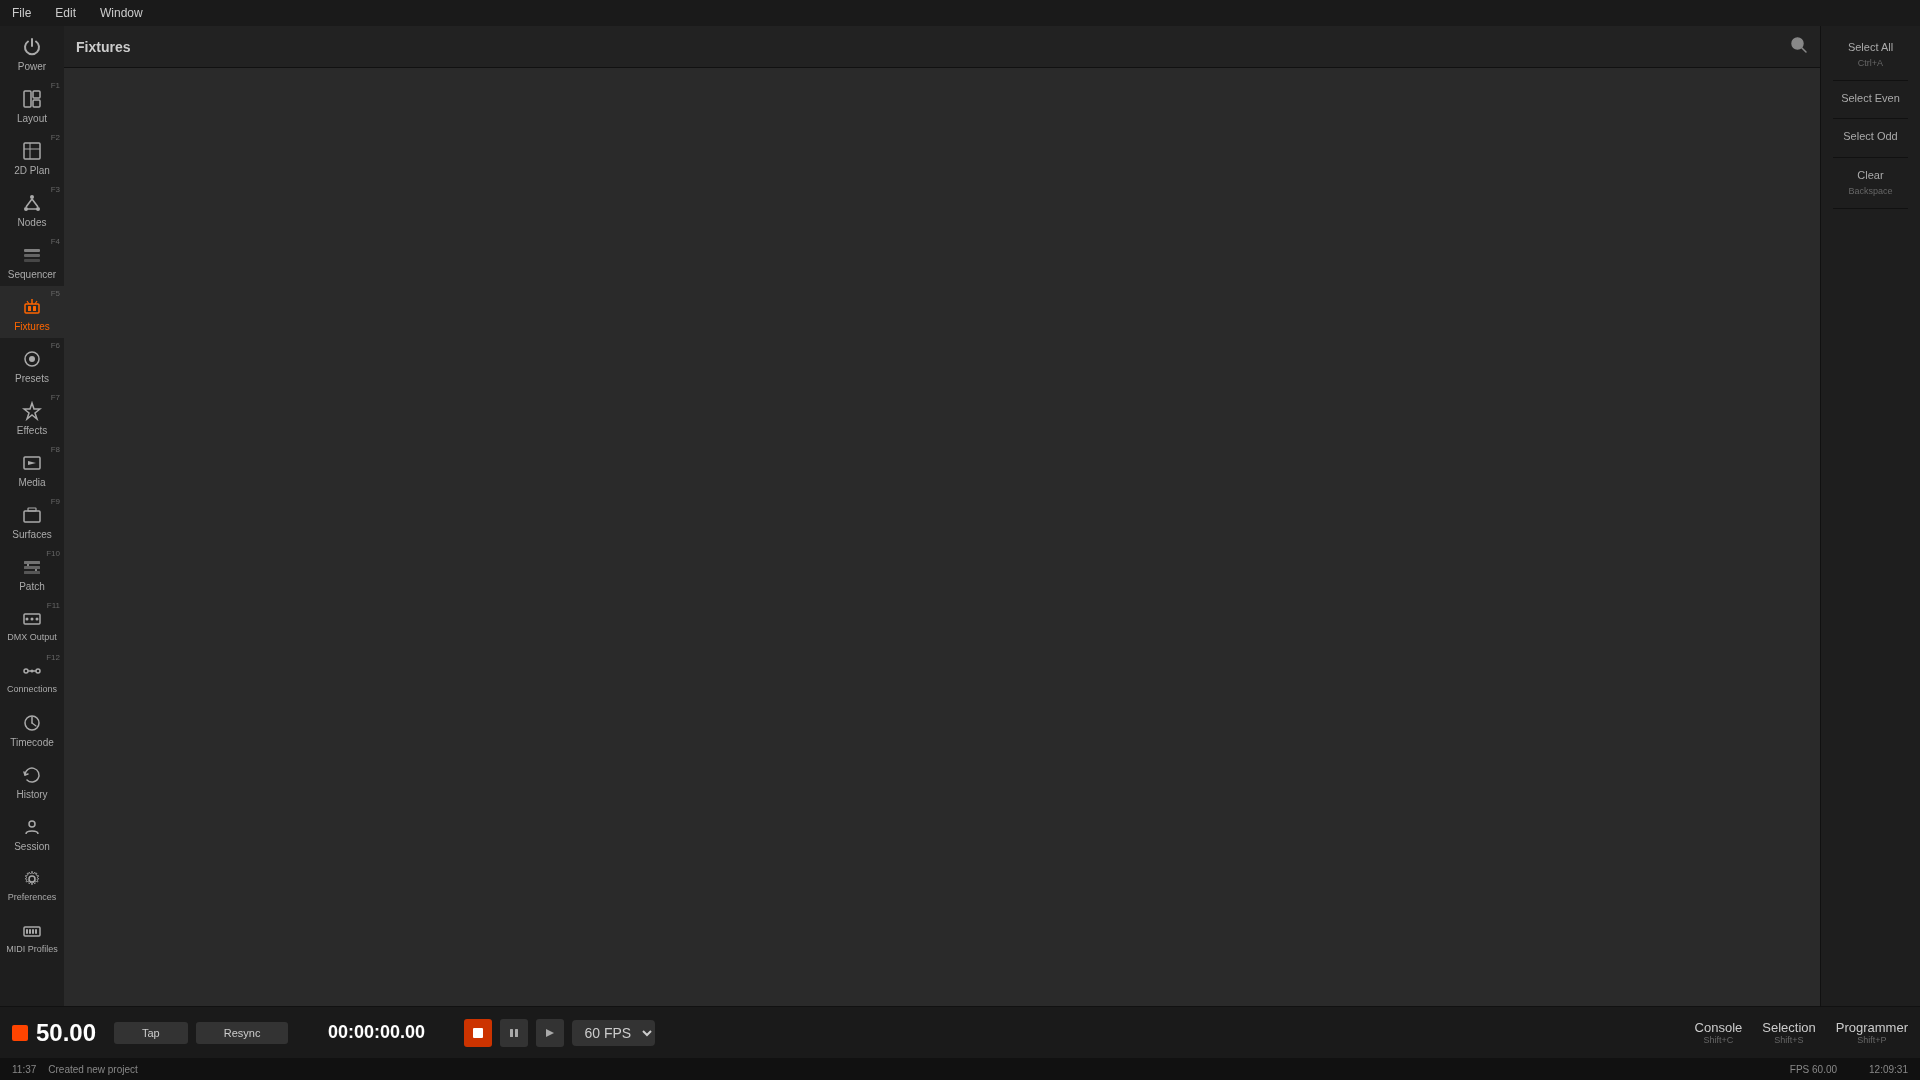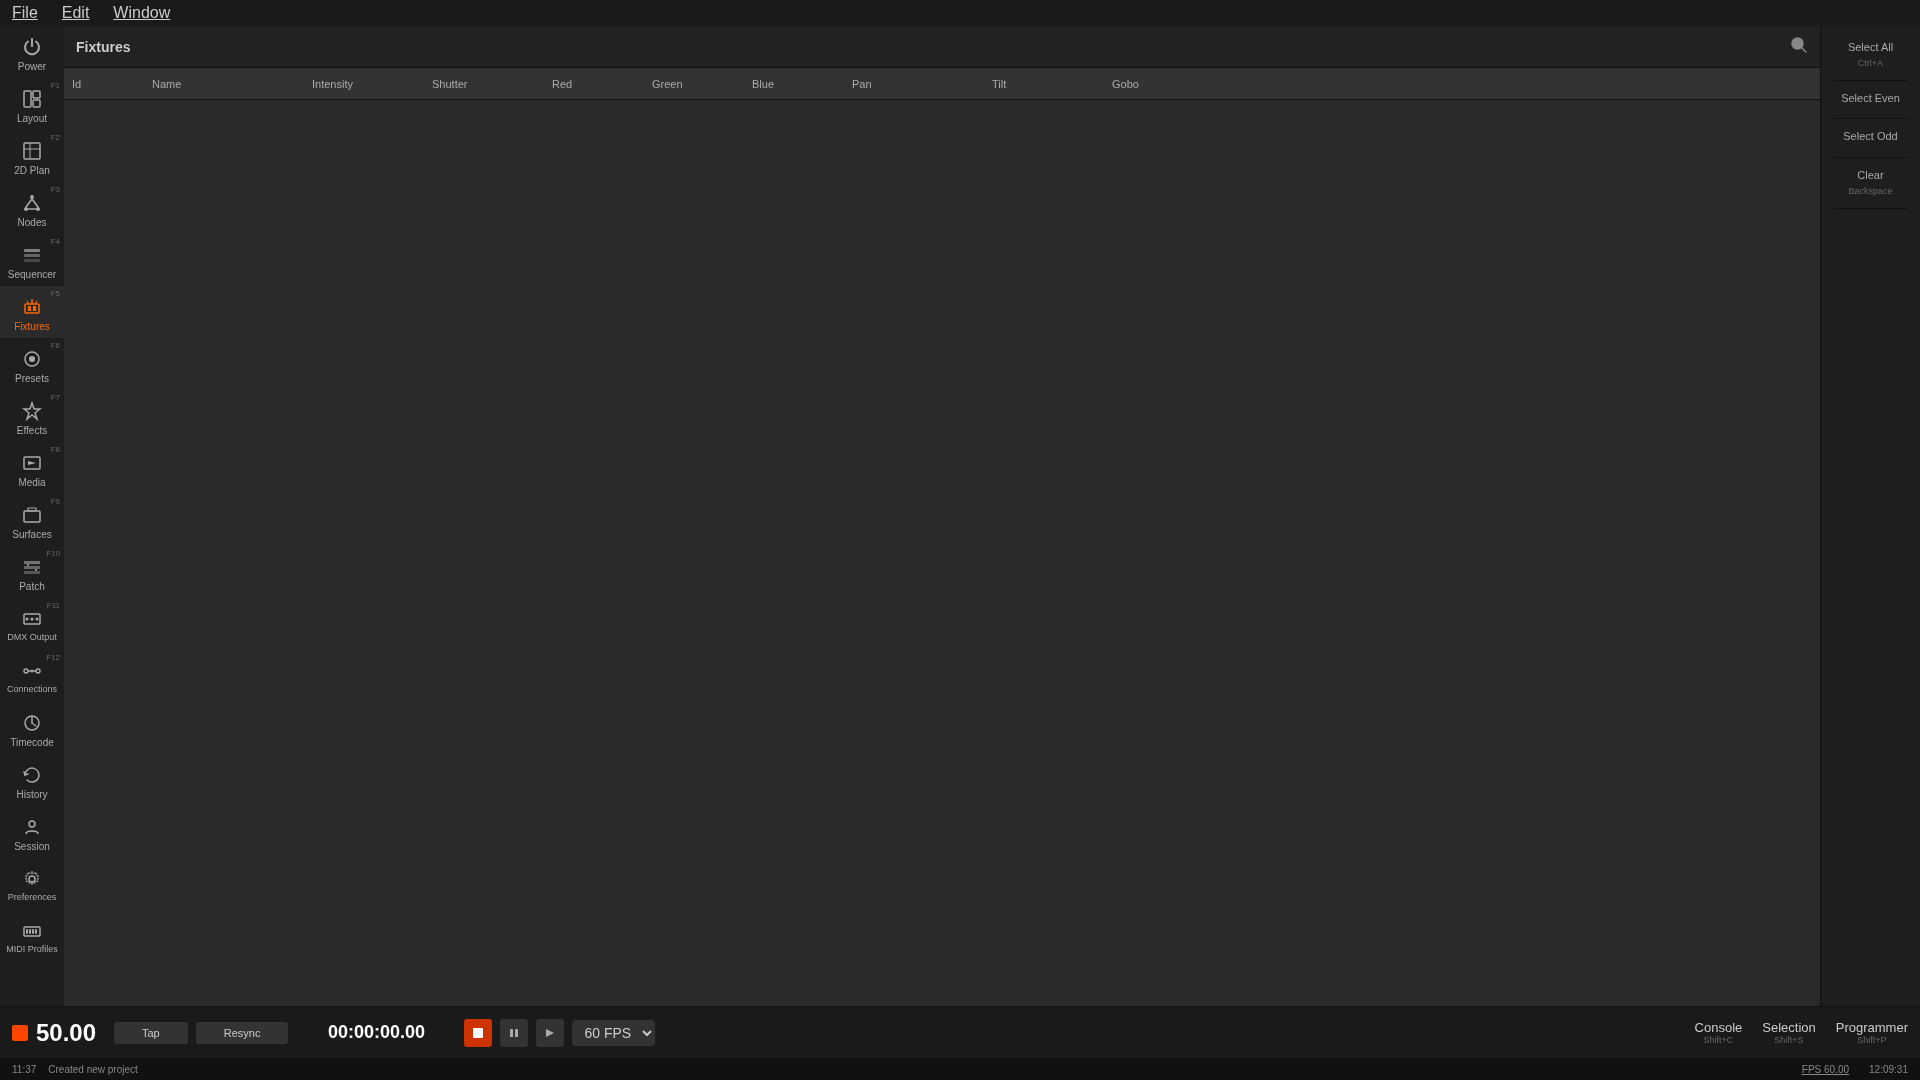--- a/index.html
+++ b/index.html
@@ -18,25 +18,24 @@
     .menu-bar {
       height: 26px;
       background: #1a1a1a;
       display: flex;
       align-items: center;
       padding: 0 8px;
       gap: 16px;
       flex-shrink: 0;
     }
     .menu-item {
-      font-size: 16px;
+      font-size: 12px;
       color: #ccc;
       cursor: pointer;
       padding: 2px 4px;
-      text-decoration: underline;
     }
 
     
     .main-container {
       display: flex;
       flex: 1;
       overflow: hidden;
     }
 
     
@@ -272,21 +271,21 @@
       background: #111;
       display: flex;
       align-items: center;
       padding: 0 12px;
       font-size: 10px;
       color: #888;
       flex-shrink: 0;
     }
     .status-time { margin-right: 12px; }
     .status-message { flex: 1; }
-    .status-fps { margin-left: auto; margin-right: 20px; text-decoration: underline; }
+    .status-fps { margin-left: auto; margin-right: 32px; }
     .status-clock {}
   </style>
 </head>
 <body>
 
 <div class="menu-bar">
   <span class="menu-item">File</span>
   <span class="menu-item">Edit</span>
   <span class="menu-item">Window</span>
 </div>
@@ -514,32 +513,20 @@
     <div class="content-header">
       <span class="content-title">Fixtures</span>
       <div class="header-search">
         <svg width="18" height="18" viewBox="0 0 18 18" fill="none">
           <circle cx="7.5" cy="7.5" r="5.5" stroke="#888" stroke-width="1.5"></circle>
           <line x1="11.5" y1="11.5" x2="16" y2="16" stroke="#888" stroke-width="1.5" stroke-linecap="round"></line>
         </svg>
       </div>
     </div>
 
-    <div class="table-header">
-      <div class="table-col col-id">Id</div>
-      <div class="table-col col-name">Name</div>
-      <div class="table-col col-intensity">Intensity</div>
-      <div class="table-col col-shutter">Shutter</div>
-      <div class="table-col col-red">Red</div>
-      <div class="table-col col-green">Green</div>
-      <div class="table-col col-blue">Blue</div>
-      <div class="table-col col-pan">Pan</div>
-      <div class="table-col col-tilt">Tilt</div>
-      <div class="table-col col-gobo">Gobo</div>
-    </div>
 
     <div class="table-body"></div>
 
   </div>
 
   <div class="right-panel">
     <div class="right-btn">
       <span>Select All</span>
       <span class="shortcut">Ctrl+A</span>
     </div>

